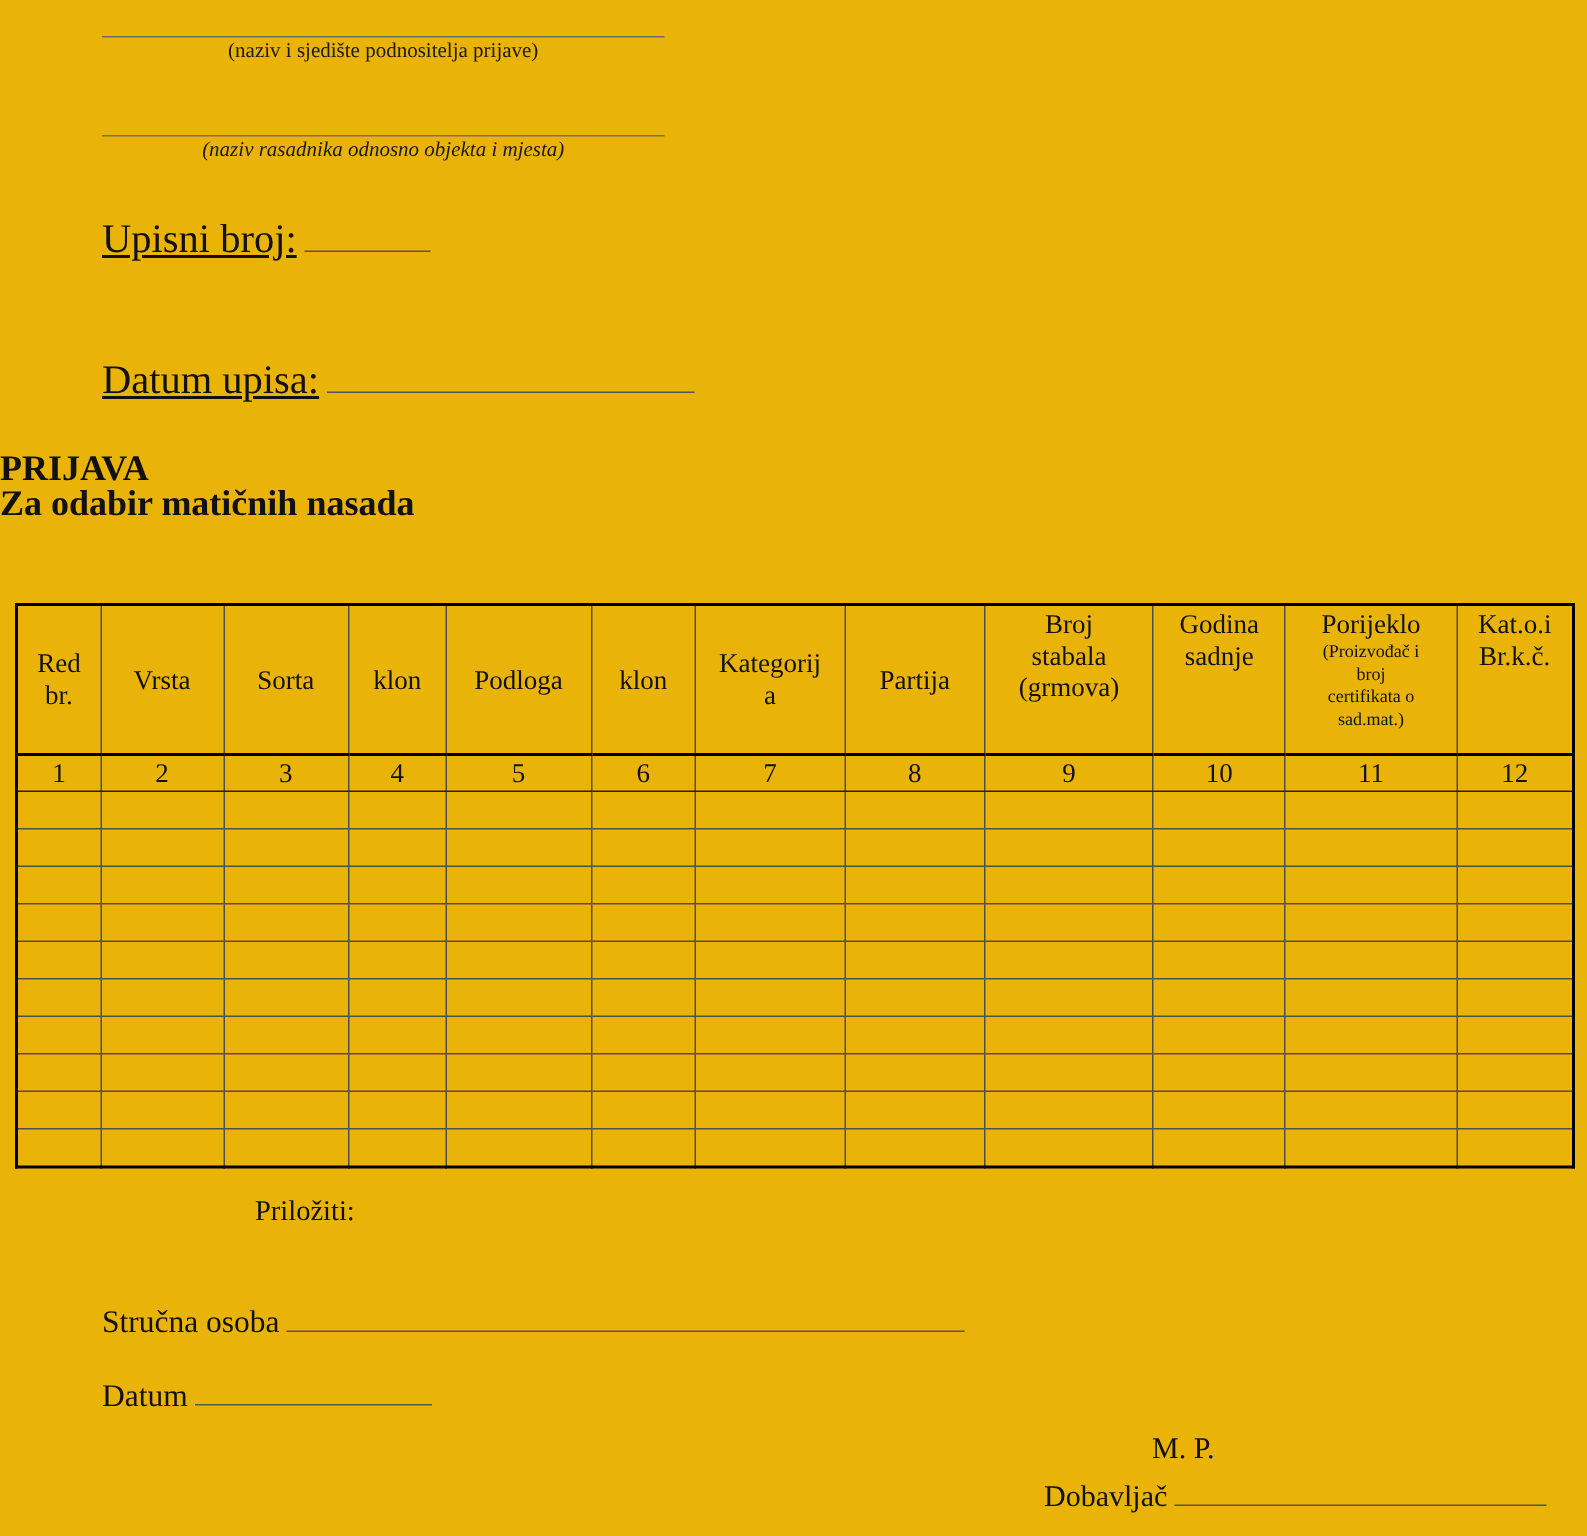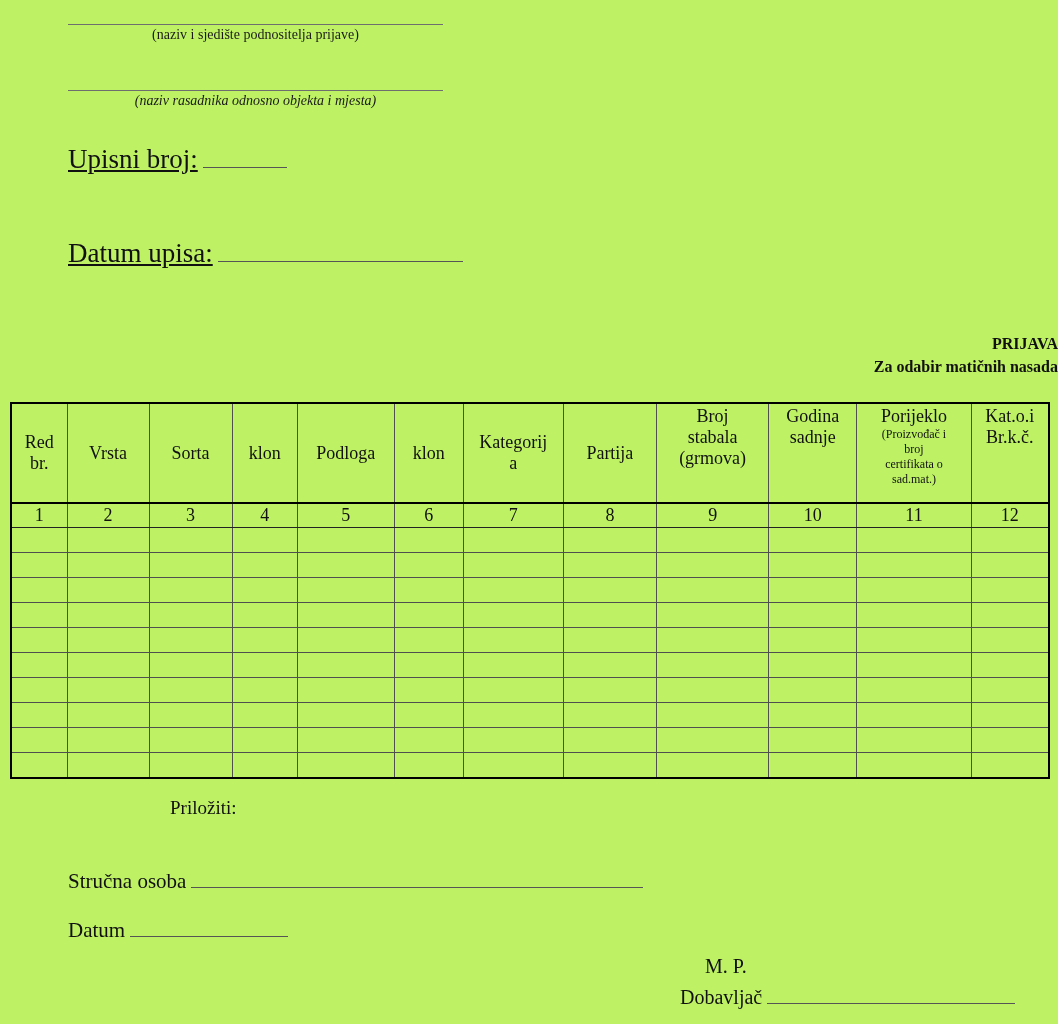--- a/index.html
+++ b/index.html
@@ -1,38 +1,38 @@
 <!DOCTYPE html>
 <html><head>
 <meta charset="utf-8">
 <style>
   html,body { margin:0; padding:0; background:#fff; }
   .page {
-    position:relative; width:1058px; height:1024px; background:#bef264;
+    position:relative; width:1058px; height:1024px; background:#eab308;
     font-family:"Liberation Serif","DejaVu Serif",serif; color:#111;
     overflow:hidden;
   }
   
   .topfield { position:absolute; left:68px; width:375px; }
   .topfield .line { height:20px; border-bottom:1px solid #6e6e6e; }
   .topfield .caption { text-align:center; font-size:14px; padding-top:2px; color:#1a1a1a; }
   #field-applicant { top:4px; }
   #field-nursery { top:70px;font-style:italic; }
 
   
   .inline-field { position:absolute; font-size:27px; white-space:nowrap;text-decoration:underline; }
   .blank { display:inline-block; border-bottom:1px solid #555; height:1em; margin-left:5px; }
   #upisni-broj { left:68px; top:140px; }
   #upisni-broj .blank { width:84px; }
   #datum-upisa { left:68px; top:190px;margin-top:44px; }
   #datum-upisa .blank { width:245px; }
 
   
-  .title { position:absolute; top:302px; left:0; width:100%; text-align:right;
-           font-weight:bold; font-size:16px; line-height:23px;margin-top:30px; }
+  .title { position:absolute; top:302px; left:0; width:100%; text-align:left;
+           font-weight:bold; font-size:24px; line-height:23px; }
 
   
   .tablewrap { position:absolute; left:10px; top:402px; width:1040px; }
   table { width:100%; border-collapse:collapse; table-layout:fixed; border:2px solid #000; }
   th, td { border:1px solid #4f4f4f; font-weight:normal; padding:0 2px; text-align:center; overflow:hidden; }
   thead tr.hdr th { height:96px; font-size:18px; vertical-align:middle; }
   thead tr.hdr th:nth-child(n+9) { vertical-align:top; padding-top:2px; }
   .hline { line-height:21px; }
   .hsub { font-size:12px; line-height:15px; }
   tr.nums td { height:23px; font-size:18px; border-top:2px solid #000; border-bottom:1px solid #222; }
@@ -42,22 +42,22 @@
   .attachments { position:absolute; left:170px; top:797px; font-size:19px; display:flex; }
   .attachments .att-label { margin-right:10px; }
   .attachments .items div { line-height:20px; }
 
   
   .sig { position:absolute; font-size:21px; white-space:nowrap; }
   #strucna-osoba { left:68px; top:866px; }
   #strucna-osoba .blank { width:452px; }
   #datum-field { left:68px; top:915px; }
   #datum-field .blank { width:158px; }
-  #mp { position:absolute; left:705px; top:955px; font-size:20px; }
-  #dobavljac { position:absolute; left:680px; top:983px; font-size:20px; white-space:nowrap; }
+  #mp { position:absolute; left:768px; top:955px; font-size:20px; }
+  #dobavljac { position:absolute; left:696px; top:983px; font-size:20px; white-space:nowrap; }
   #dobavljac .blank { width:248px; }
 </style>
 </head>
 <body>
 
 <div class="page">
 
   <div class="topfield" id="field-applicant">
     <div class="line"></div>
     <div class="caption">(naziv i sjedište podnositelja prijave)</div>

